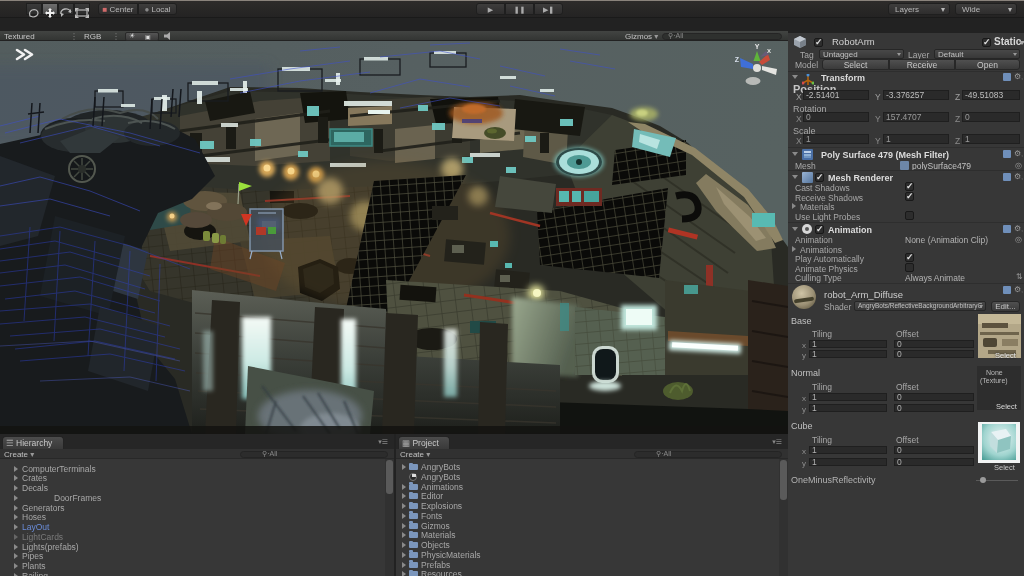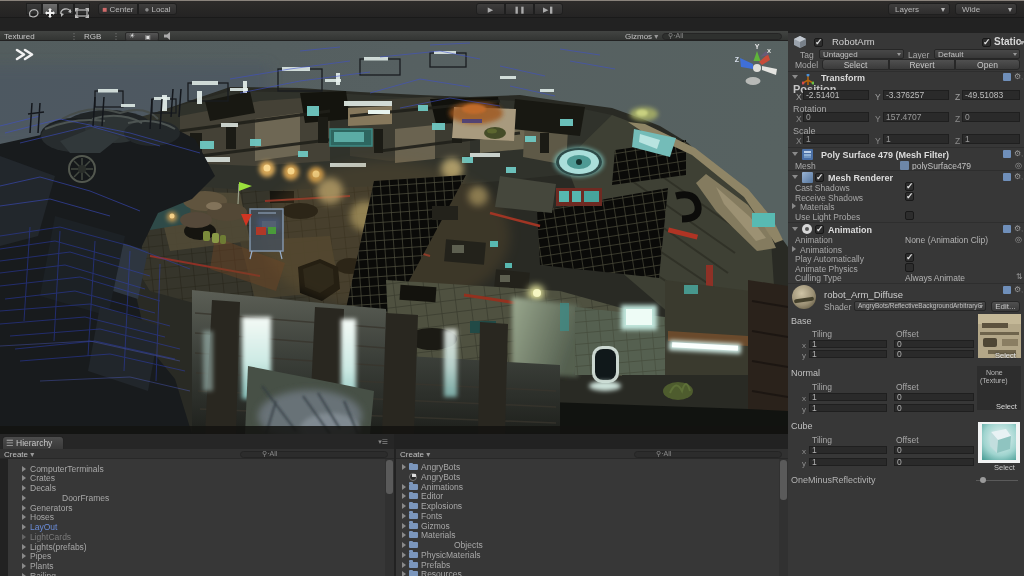--- a/index.html
+++ b/index.html
@@ -421,21 +421,21 @@
   </div>
   <div class="abs tabrow" style="top:434px;left:0;width:394px;height:15px;">
     <div class="tab" style="left:2px;top:2px;width:62px;height:13px;line-height:13px;font-size:8.5px;"><span style="margin-left:3px;color:#aaa;">☰</span> Hierarchy</div>
     <span class="txt" style="right:6px;top:4px;color:#888;font-size:7px;">▾☰</span>
   </div>
   <div class="abs createrow" style="top:449px;left:0;width:394px;height:10px;">
     <span class="txt" style="left:4px;top:1px;font-size:8px;color:#c0c0c0;">Create <span style="color:#999;">▾</span></span>
     <div class="abs" style="left:240px;top:1.5px;width:148px;height:7px;background:#2c2c2c;border-radius:4px;border:1px solid #242424;"></div>
     <span class="txt" style="left:262px;top:1px;font-size:7px;color:#8a8a8a;">⚲·All</span>
   </div>
-  <div class="abs panelbody" style="top:459px;left:8px;width:394px;height:117px;">
+  <div class="abs panelbody" style="top:459px;left:0;width:394px;height:117px;">
 <div class="tri" style="left:14px;top:6.5px;border-left-color:#8a8a8a;"></div>
 <div class="item" style="left:22px;top:4.5px;color:#a8a8a8;">ComputerTerminals</div>
 <div class="tri" style="left:14px;top:16.25px;border-left-color:#8a8a8a;"></div>
 <div class="item" style="left:22px;top:14.25px;color:#a8a8a8;">Crates</div>
 <div class="tri" style="left:14px;top:26.0px;border-left-color:#8a8a8a;"></div>
 <div class="item" style="left:22px;top:24.0px;color:#a8a8a8;">Decals</div>
 <div class="tri" style="left:14px;top:35.75px;border-left-color:#8a8a8a;"></div>
 <div class="item" style="left:22px;top:33.75px;color:#a8a8a8;padding-left:32px;">DoorFrames</div>
 <div class="tri" style="left:14px;top:45.5px;border-left-color:#8a8a8a;"></div>
 <div class="item" style="left:22px;top:43.5px;color:#a8a8a8;">Generators</div>
@@ -451,20 +451,24 @@
 <div class="item" style="left:22px;top:92.25px;color:#a8a8a8;text-align:right;">Pipes</div>
 <div class="tri" style="left:14px;top:104.0px;border-left-color:#8a8a8a;"></div>
 <div class="item" style="left:22px;top:102.0px;color:#a8a8a8;">Plants</div>
 <div class="tri" style="left:14px;top:113.75px;border-left-color:#8a8a8a;"></div>
 <div class="item" style="left:22px;top:111.75px;color:#a8a8a8;">Railing</div>
   </div>
   <div class="abs scroll" style="top:459px;left:385px;width:9px;height:117px;">
       <div class="thumbbar" style="left:1px;top:1px;width:7px;height:34px;"></div>
     </div>
   <div class="abs" style="top:434px;left:394px;width:2px;height:142px;background:#222;"></div>
+  <div class="abs tabrow" style="top:434px;left:396px;width:392px;height:15px;">
+    <div class="tab" style="left:2px;top:2px;width:52px;height:13px;line-height:13px;font-size:8.5px;"><span style="margin-left:3px;color:#aaa;">▦</span> Project</div>
+    <span class="txt" style="right:6px;top:4px;color:#888;font-size:7px;">▾☰</span>
+  </div>
   <div class="abs createrow" style="top:449px;left:396px;width:392px;height:10px;">
     <span class="txt" style="left:4px;top:1px;font-size:8px;color:#c0c0c0;">Create <span style="color:#999;">▾</span></span>
     <div class="abs" style="left:238px;top:1.5px;width:148px;height:7px;background:#2c2c2c;border-radius:4px;border:1px solid #242424;"></div>
     <span class="txt" style="left:260px;top:1px;font-size:7px;color:#8a8a8a;">⚲·All</span>
   </div>
   <div class="abs panelbody" style="top:459px;left:396px;width:392px;height:117px;">
 <div class="tri" style="left:6px;top:5.0px;"></div>
 <div class="abs" style="left:13px;top:5.0px;width:9px;height:6px;background:#7b96bc;border-radius:1px;"></div>
       <div class="abs" style="left:13px;top:3.5px;width:4px;height:2px;background:#7b96bc;border-radius:1px 1px 0 0;"></div>
 <div class="item" style="left:25px;top:3.0px;">AngryBots</div>
@@ -491,21 +495,21 @@
 <div class="abs" style="left:13px;top:63.5px;width:9px;height:6px;background:#7b96bc;border-radius:1px;"></div>
       <div class="abs" style="left:13px;top:62.0px;width:4px;height:2px;background:#7b96bc;border-radius:1px 1px 0 0;"></div>
 <div class="item" style="left:25px;top:61.5px;">Gizmos</div>
 <div class="tri" style="left:6px;top:73.25px;"></div>
 <div class="abs" style="left:13px;top:73.25px;width:9px;height:6px;background:#7b96bc;border-radius:1px;"></div>
       <div class="abs" style="left:13px;top:71.75px;width:4px;height:2px;background:#7b96bc;border-radius:1px 1px 0 0;"></div>
 <div class="item" style="left:25px;top:71.25px;">Materials</div>
 <div class="tri" style="left:6px;top:83.0px;"></div>
 <div class="abs" style="left:13px;top:83.0px;width:9px;height:6px;background:#7b96bc;border-radius:1px;"></div>
       <div class="abs" style="left:13px;top:81.5px;width:4px;height:2px;background:#7b96bc;border-radius:1px 1px 0 0;"></div>
-<div class="item" style="left:25px;top:81.0px;margin-left:33px;">Objects</div>
+<div class="item" style="left:25px;top:81.0px;">Objects</div>
 <div class="tri" style="left:6px;top:92.75px;"></div>
 <div class="abs" style="left:13px;top:92.75px;width:9px;height:6px;background:#7b96bc;border-radius:1px;"></div>
       <div class="abs" style="left:13px;top:91.25px;width:4px;height:2px;background:#7b96bc;border-radius:1px 1px 0 0;"></div>
 <div class="item" style="left:25px;top:90.75px;">PhysicMaterials</div>
 <div class="tri" style="left:6px;top:102.5px;"></div>
 <div class="abs" style="left:13px;top:102.5px;width:9px;height:6px;background:#7b96bc;border-radius:1px;"></div>
       <div class="abs" style="left:13px;top:101.0px;width:4px;height:2px;background:#7b96bc;border-radius:1px 1px 0 0;"></div>
 <div class="item" style="left:25px;top:100.5px;">Prefabs</div>
 <div class="tri" style="left:6px;top:112.25px;"></div>
 <div class="abs" style="left:13px;top:112.25px;width:9px;height:6px;background:#7b96bc;border-radius:1px;"></div>
@@ -525,21 +529,21 @@
 <span class="lbl" style="left:44px;top:3px;color:#d2d2d2;font-size:9.5px;">RobotArm</span>
 <div class="cb on" style="left:194px;top:5px;"></div>
 <span class="lbl" style="left:206px;top:3px;color:#d8d8d8;font-size:10px;font-weight:bold;">Static</span>
 <div class="abs" style="left:231px;top:8px;width:0;height:0;border-top:4px solid #aaa;border-left:3px solid transparent;border-right:3px solid transparent;"></div>
 <span class="lbl" style="left:12px;top:17px;color:#a8a8a8;font-size:8.5px;">Tag</span>
 <div class="dd" style="left:31px;top:16px;width:85px;">Untagged<div class="dda"></div></div>
 <span class="lbl" style="left:120px;top:17px;color:#a8a8a8;font-size:8.5px;">Layer</span>
 <div class="dd" style="left:146px;top:16px;width:86px;">Default<div class="dda"></div></div>
 <span class="lbl" style="left:7px;top:27px;color:#a8a8a8;font-size:8.5px;">Model</span>
 <div class="btn3" style="left:34px;top:26px;width:67px;border-radius:3px 0 0 3px;">Select</div>
-<div class="btn3" style="left:101px;top:26px;width:66px;">Revert</div>
+<div class="btn3" style="left:101px;top:26px;width:66px;">Receive</div>
 <div class="btn3" style="left:167px;top:26px;width:65px;border-radius:0 3px 3px 0;">Open</div>
 <div class="abs" style="left:0;top:38px;width:236px;height:1px;background:#2e2e2e;"></div>
 <div class="abs" style="left:4px;top:42px;width:0;height:0;border-top:4px solid #8a8a8a;border-left:3px solid transparent;border-right:3px solid transparent;"></div>
 <div class="abs" style="left:14px;top:39px;"><svg width="12" height="12">
           <path d="M6 1 V11 M1 9 L6 6 L11 9" stroke="#b8650a" stroke-width="1.5" fill="none"></path>
           <circle cx="6" cy="1" r="1.5" fill="#4a90d8"></circle>
           <circle cx="1" cy="9" r="1.5" fill="#d84a4a"></circle>
           <circle cx="11" cy="9" r="1.5" fill="#6abf45"></circle>
         </svg></div>
 <span class="lbl" style="left:33px;top:40px;color:#dcdcdc;font-size:9px;font-weight:bold;">Transform</span>

